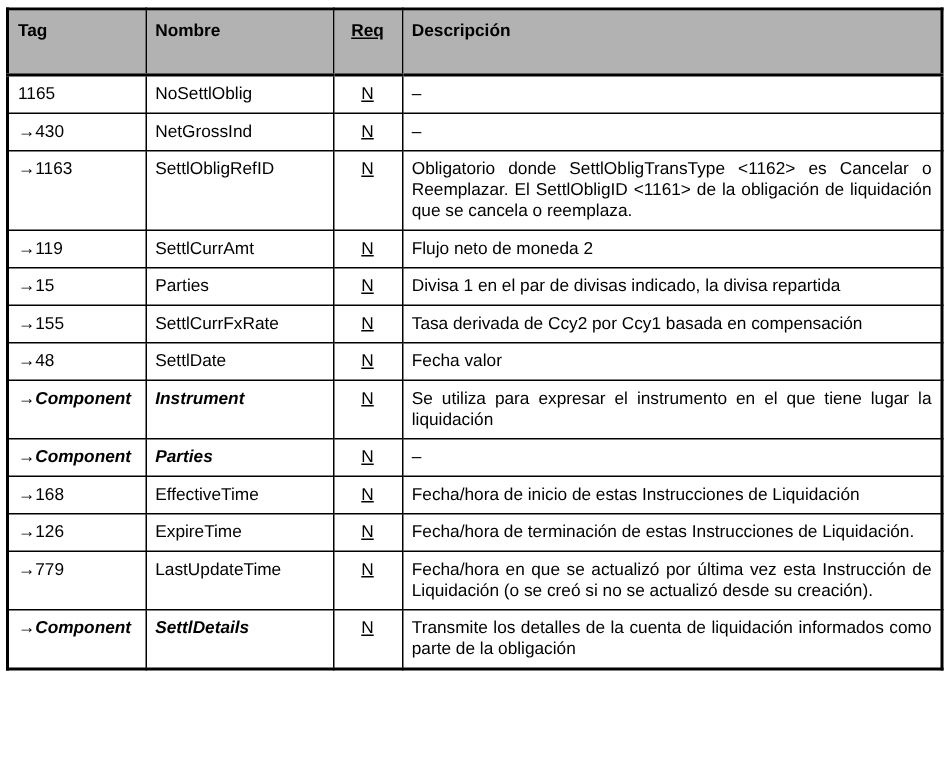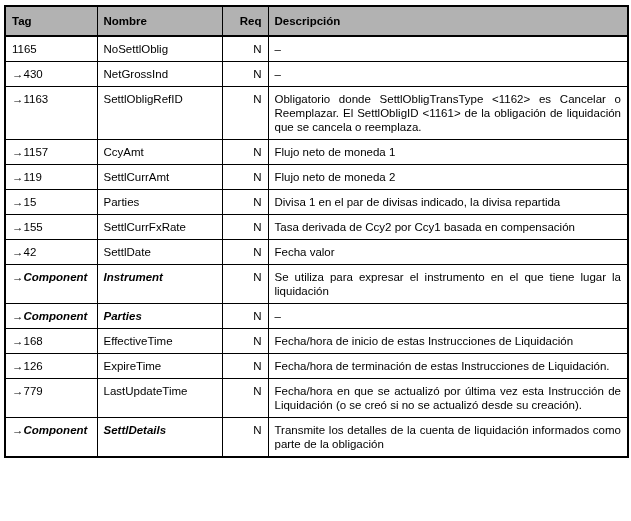--- a/index.html
+++ b/index.html
@@ -33,23 +33,23 @@
     line-height: 14px;
     vertical-align: top;
     overflow: hidden;
   }
   thead th {
     background: #b2b2b2;
     font-weight: bold;
     text-align: left;
     border-bottom: 2px solid #000000;
     padding-top: 7px;
-    padding-bottom: 7px;
+    padding-bottom: 21px;
   }
-  th.col-req, td.cell-req { text-align: right; }
+  th.col-req, td.cell-req { text-align: center; text-decoration: underline; }
   td.cell-desc { text-align: justify; }
   tr.component td.cell-tag,
   tr.component td.cell-nombre { font-weight: bold; font-style: italic; }
 </style>
 </head>
 <body>
 
 <table class="fix-table">
   <colgroup>
     <col class="c-tag">
@@ -78,45 +78,39 @@
         <td class="cell-req">N</td>
         <td class="cell-desc">–</td>
       </tr>
       <tr>
         <td class="cell-tag">→1163</td>
         <td class="cell-nombre">SettlObligRefID</td>
         <td class="cell-req">N</td>
         <td class="cell-desc">Obligatorio donde SettlObligTransType &lt;1162&gt; es Cancelar o Reemplazar. El SettlObligID &lt;1161&gt; de la obligación de liquidación que se cancela o reemplaza.</td>
       </tr>
       <tr>
-        <td class="cell-tag">→1157</td>
-        <td class="cell-nombre">CcyAmt</td>
-        <td class="cell-req">N</td>
-        <td class="cell-desc">Flujo neto de moneda 1</td>
-      </tr>
-      <tr>
         <td class="cell-tag">→119</td>
         <td class="cell-nombre">SettlCurrAmt</td>
         <td class="cell-req">N</td>
         <td class="cell-desc">Flujo neto de moneda 2</td>
       </tr>
       <tr>
         <td class="cell-tag">→15</td>
         <td class="cell-nombre">Parties</td>
         <td class="cell-req">N</td>
         <td class="cell-desc">Divisa 1 en el par de divisas indicado, la divisa repartida</td>
       </tr>
       <tr>
         <td class="cell-tag">→155</td>
         <td class="cell-nombre">SettlCurrFxRate</td>
         <td class="cell-req">N</td>
         <td class="cell-desc">Tasa derivada de Ccy2 por Ccy1 basada en compensación</td>
       </tr>
       <tr>
-        <td class="cell-tag">→42</td>
+        <td class="cell-tag">→48</td>
         <td class="cell-nombre">SettlDate</td>
         <td class="cell-req">N</td>
         <td class="cell-desc">Fecha valor</td>
       </tr>
       <tr class="component">
         <td class="cell-tag">→Component</td>
         <td class="cell-nombre">Instrument</td>
         <td class="cell-req">N</td>
         <td class="cell-desc">Se utiliza para expresar el instrumento en el que tiene lugar la liquidación</td>
       </tr>

